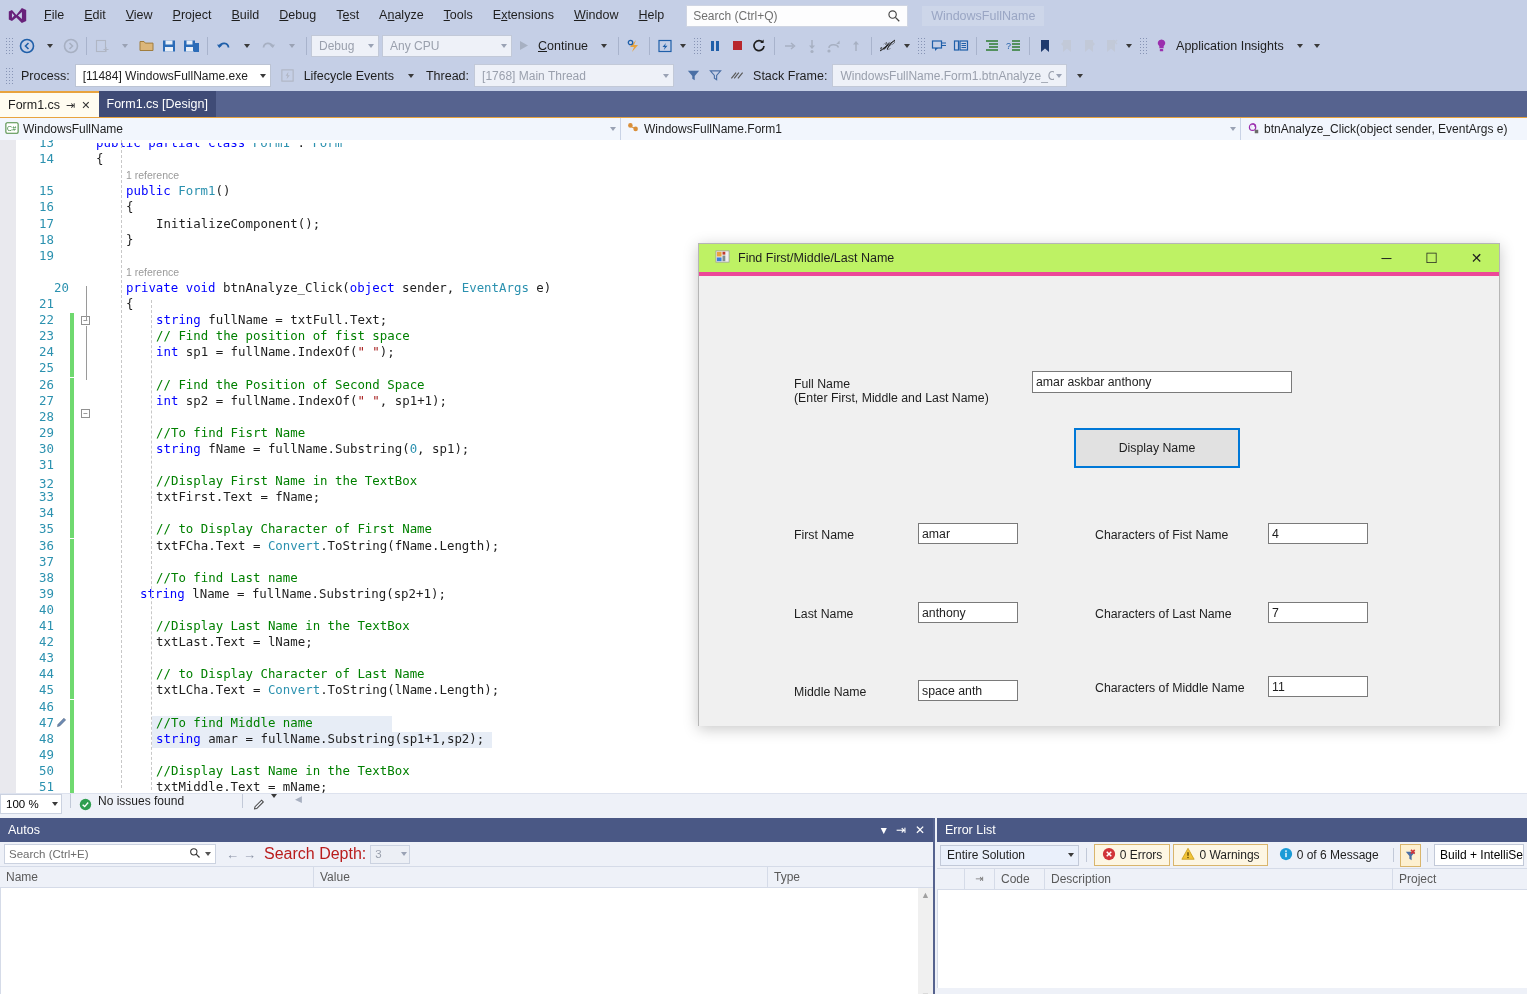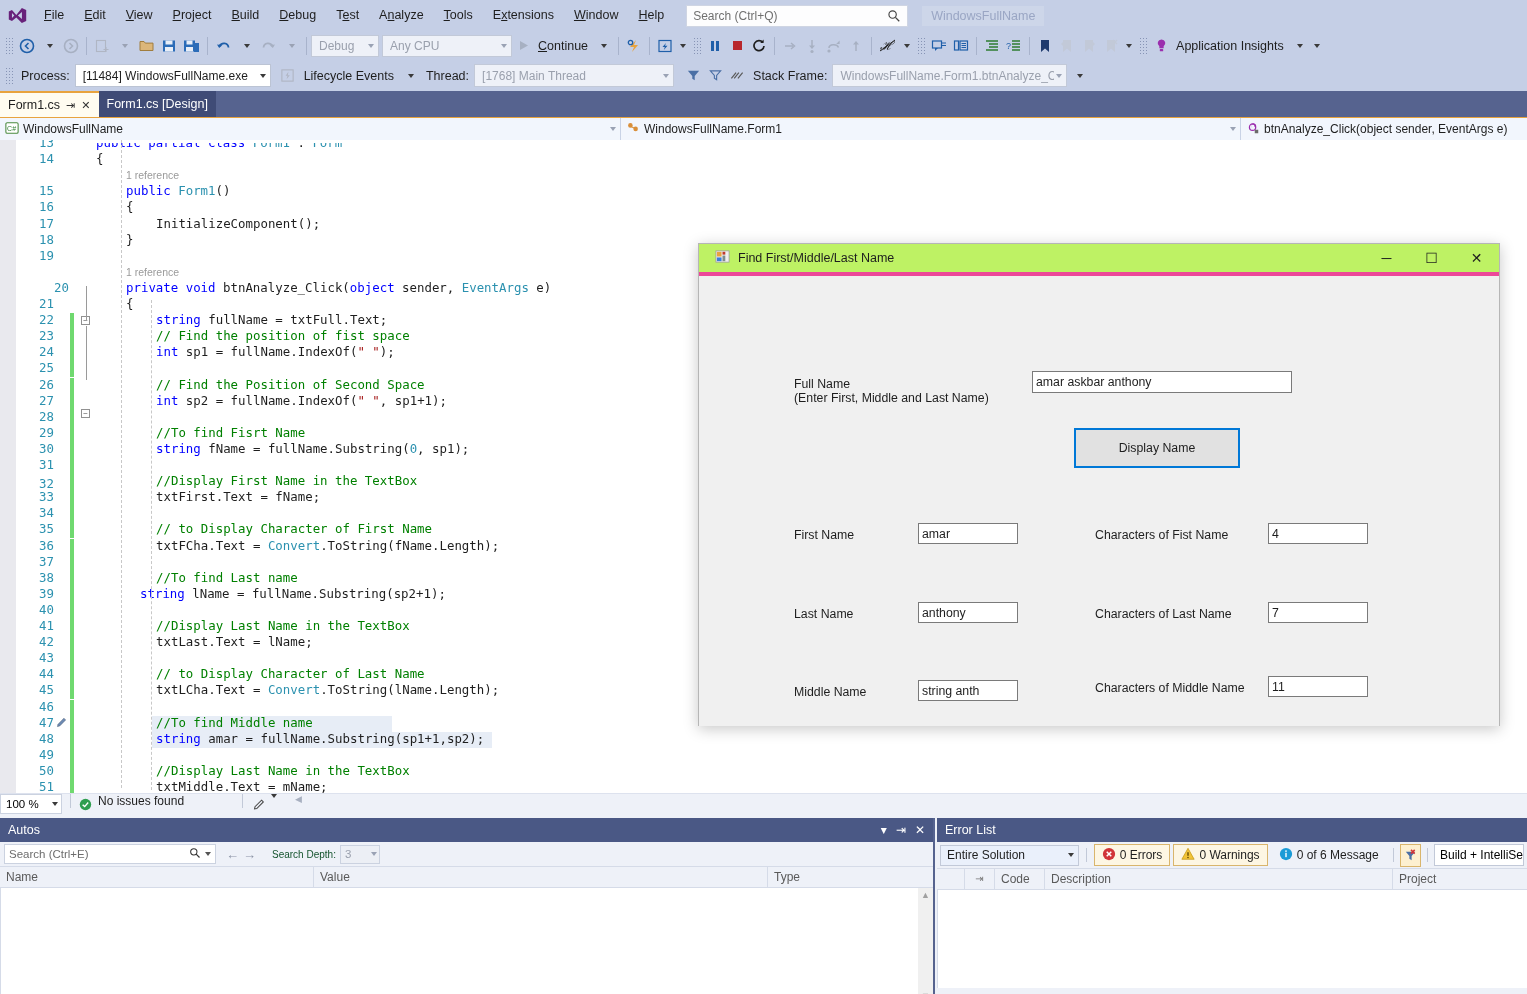--- a/index.html
+++ b/index.html
@@ -722,21 +722,21 @@
             <svg width="12" height="12" viewBox="0 0 16 16">
                 <circle cx="6.4" cy="6.4" r="4.2" fill="none" stroke="#333" stroke-width="1.4"></circle>
                 <line x1="9.6" y1="9.6" x2="14" y2="14" stroke="#333" stroke-width="1.6"></line>
               </svg>
           </span>
           <span class="caret" style="border-top-color:#555"></span>
         </span>
       </div>
       <span style="margin-left:6px;color:#8b93a5;font-size:13px">←</span>
       <span style="color:#8b93a5;font-size:13px">→</span>
-      <span style="margin-left:12px;font-size:10px;color:#14532d">Search Depth:</span>
+      <span style="margin-left:4px;font-size:16px;color:#b91c1c">Search Depth:</span>
       <div class="depthsel">
         <span>3</span>
           <div class="caret dim"></div>
       </div>
     </div>
     <div class="grid-hdr">
       <div class="gcol" style="width:314px">Name</div>
       <div class="gcol" style="width:454px">Value</div>
       <div class="gcol" style="width:152px;border-right:none">Type</div>
       <div style="flex:1"></div>
@@ -841,19 +841,19 @@
       <div class="tbox" style="left:219px; top:247px; width:100px; height:21px;">amar</div>
       <div class="fld-label" style="left:396px; top:252px;">Characters of Fist Name</div>
       <div class="tbox" style="left:569px; top:247px; width:100px; height:21px;">4</div>
 
       <div class="fld-label" style="left:95px; top:331px;">Last Name</div>
       <div class="tbox" style="left:219px; top:326px; width:100px; height:21px;">anthony</div>
       <div class="fld-label" style="left:396px; top:331px;">Characters of Last Name</div>
       <div class="tbox" style="left:569px; top:326px; width:100px; height:21px;">7</div>
 
       <div class="fld-label" style="left:95px; top:409px;">Middle Name</div>
-      <div class="tbox" style="left:219px; top:404px; width:100px; height:21px;">string anth</div>
+      <div class="tbox" style="left:219px; top:404px; width:100px; height:21px;">space anth</div>
       <div class="fld-label" style="left:396px; top:405px;">Characters of Middle Name</div>
       <div class="tbox" style="left:569px; top:400px; width:100px; height:21px;">11</div>
     </div>
   </div>
 
 </div>
 
 </body></html>

